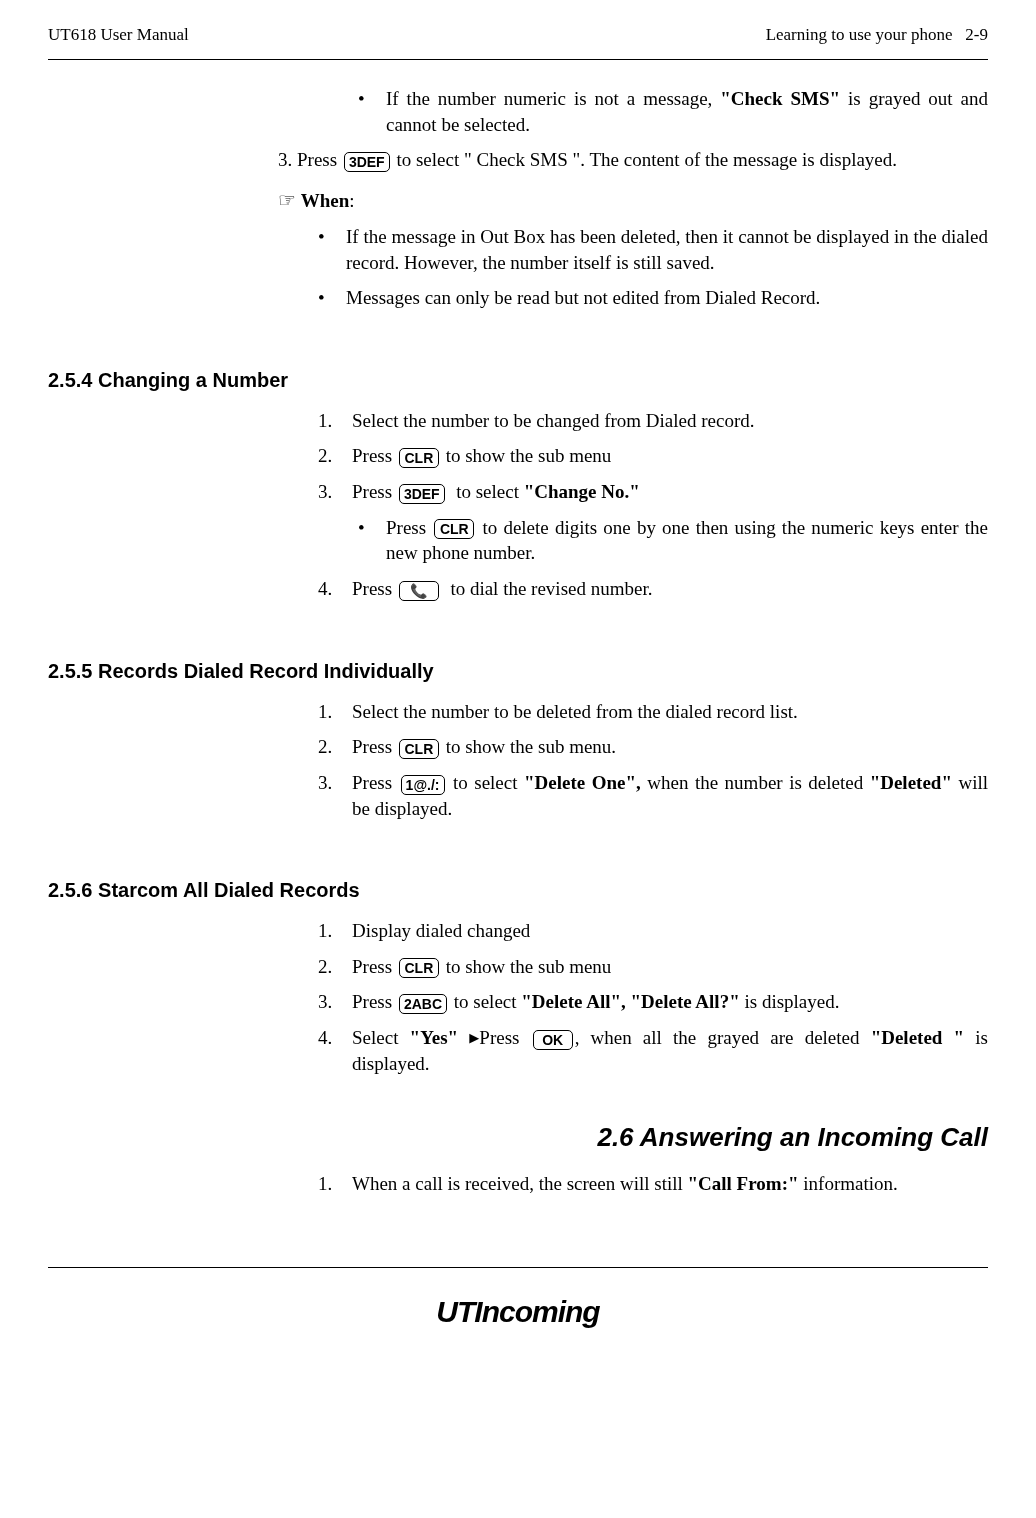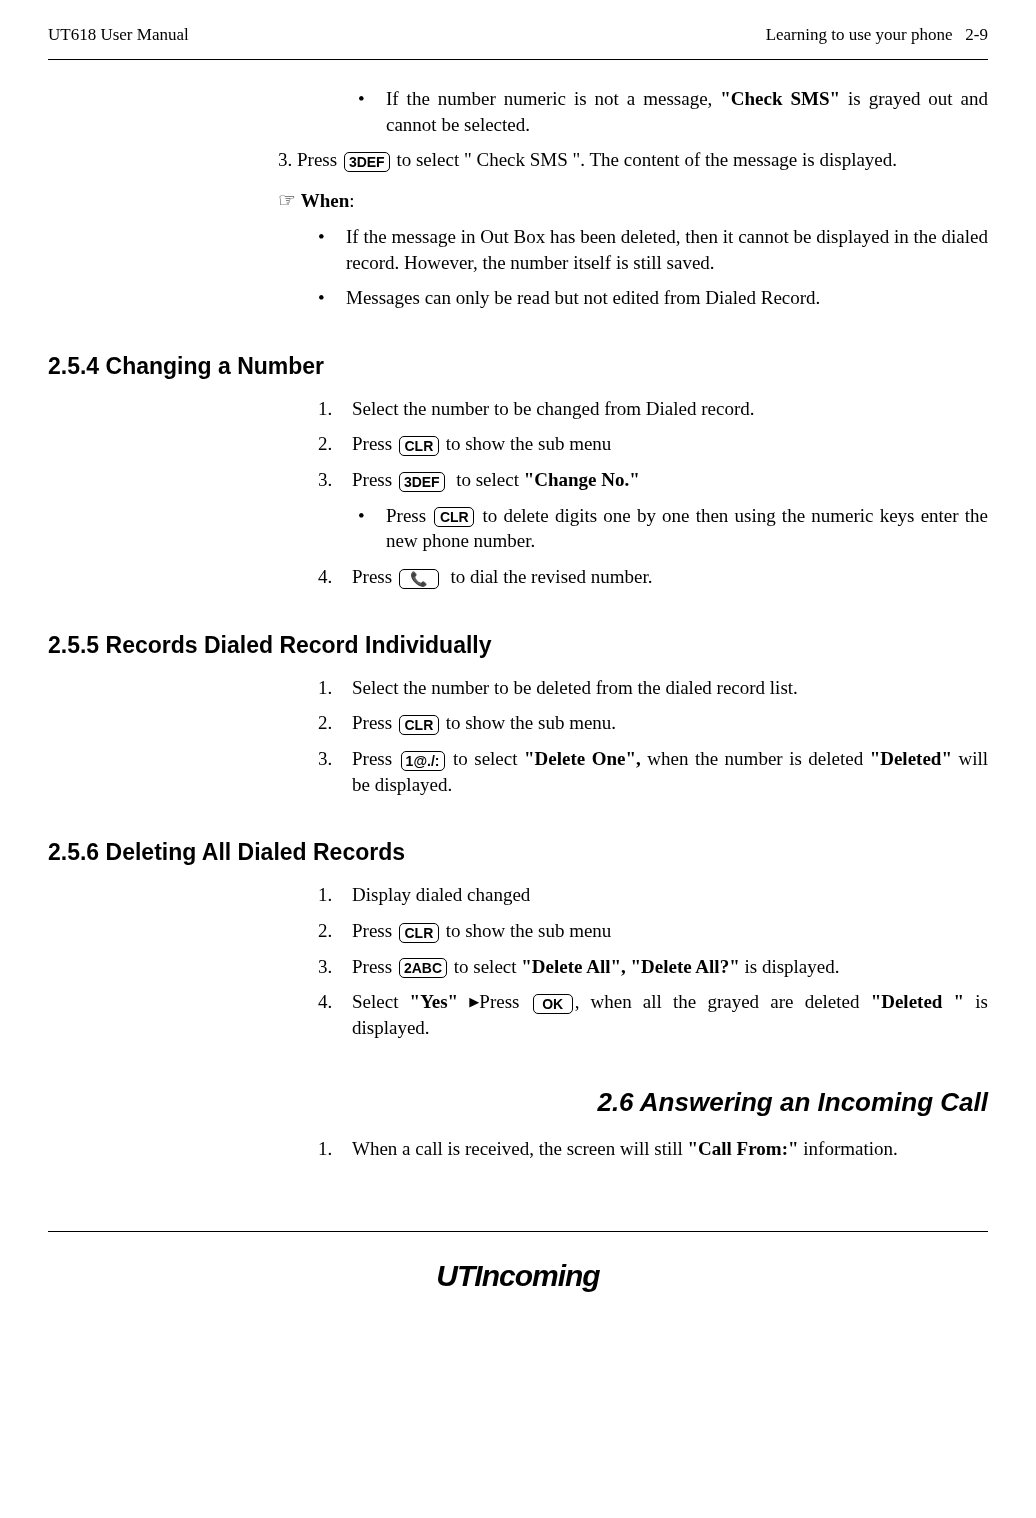--- a/index.html
+++ b/index.html
@@ -29,21 +29,21 @@
   }
   .indent-body { margin-left: 230px; }
   .indent-list { margin-left: 270px; }
   .indent-sub  { margin-left: 310px; }
   .ol-item { display:flex; }
   .ol-num { width:34px; flex:none; }
   .ol-txt { flex:1; text-align:justify; }
   .bul-item { display:flex; }
   .bul-dot { width:28px; flex:none; text-align:left; }
   .bul-txt { flex:1; text-align:justify; }
-  .sec-h { font-family: Arial, Helvetica, sans-serif; font-weight:bold; font-size:23px; margin-top:40px; margin-bottom:14px; }
+  .sec-h { font-family: Arial, Helvetica, sans-serif; font-weight:bold; font-size:20px; margin-top:56px; margin-bottom:14px; }
   .sec-h-it { font-family: Arial, Helvetica, sans-serif; font-weight:bold; font-style:italic; font-size:26px; margin-top:44px; margin-bottom:16px;text-align:right; }
   .key {
     display:inline-block; vertical-align:middle;
     border:1.5px solid #000; border-radius:5px;
     height:18px; min-width:30px; padding:0 4px;
     font-family: Arial, sans-serif; font-size:14px; line-height:18px;
     text-align:center; font-weight:bold;
     margin: 0 2px;
   }
   .tri { display:inline-block; vertical-align:middle; font-size:13px; position:relative; top:-2px;}
@@ -137,21 +137,21 @@
     <div class="ol-item indent-list">
       <div class="ol-num">2.</div>
       <div class="ol-txt"><span>Press </span><span class="key">CLR</span><span> to show the sub menu.</span></div>
     </div>
     <div class="para-gap"></div>
     <div class="ol-item indent-list">
       <div class="ol-num">3.</div>
       <div class="ol-txt"><span>Press </span><span class="key">1@./:</span><span> to select </span><b>"Delete One",</b><span> when the number is deleted </span><b>"Deleted"</b><span> will be displayed.</span></div>
     </div>
 
-    <div class="sec-h">2.5.6 Deleting All Dialed Records</div>
+    <div class="sec-h">2.5.6 Starcom All Dialed Records</div>
 
     <div class="ol-item indent-list">
       <div class="ol-num">1.</div>
         <div class="ol-txt">Display dialed changed</div>
     </div>
     <div class="para-gap"></div>
     <div class="ol-item indent-list">
       <div class="ol-num">2.</div>
       <div class="ol-txt"><span>Press </span><span class="key">CLR</span><span> to show the sub menu</span></div>
     </div>

